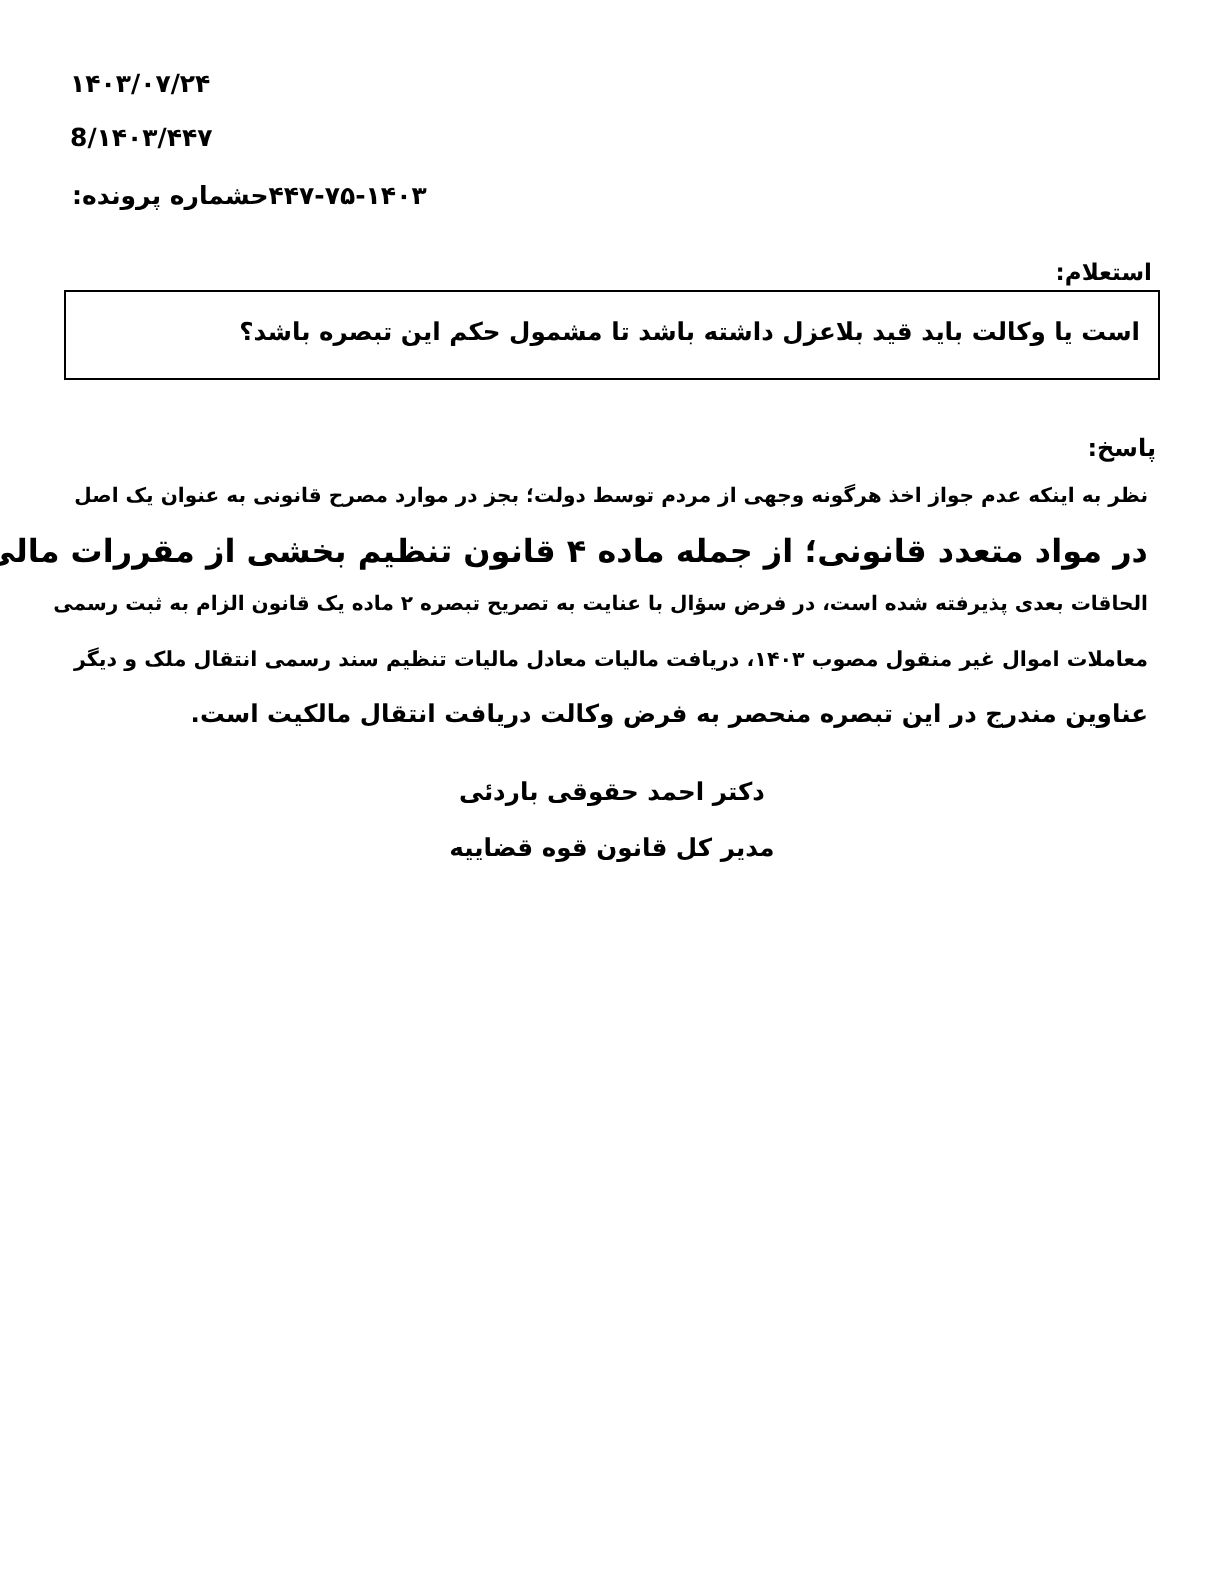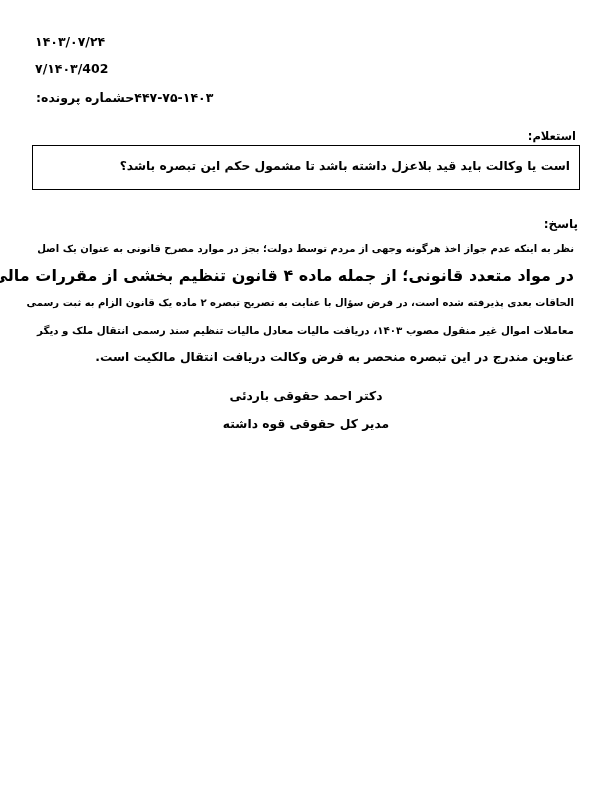--- a/index.html
+++ b/index.html
@@ -153,21 +153,21 @@
     margin-top: 1px;
   }
 </style>
 </head>
 <body>
 
 <div class="page">
 
   <div class="header-meta">
     <div class="meta-line date-line">۱۴۰۳/۰۷/۲۴</div>
-    <div class="meta-line number-line">۷/۱۴۰۳/402</div>
+    <div class="meta-line number-line">8/۱۴۰۳/۴۴۷</div>
     <div class="meta-line case-line">
       <span class="case-value">۴۴۷-۷۵-۱۴۰۳ح</span><span class="case-label">شماره پرونده:</span>
     </div>
   </div>
 
   <div class="inquiry-section">
     <div class="inquiry-label">استعلام:</div>
     <div class="inquiry-box">
       <p class="inquiry-text">
         <span class="answer-line final">است یا وکالت باید قید بلاعزل داشته باشد تا مشمول حکم این تبصره باشد؟</span>
@@ -181,16 +181,16 @@
       <span class="answer-line" style="font-size: 10.05px;">نظر به اینکه عدم جواز اخذ هرگونه وجهی از مردم توسط دولت؛ بجز در موارد مصرح قانونی به عنوان یک اصل</span>
       <span class="answer-line" style="font-size: 16px;">در مواد متعدد قانونی؛ از جمله ماده ۴ قانون تنظیم بخشی از مقررات مالی دولت مصوب ۱۳۸۰ با اصلاحات و</span>
       <span class="answer-line" style="font-size: 10.05px;">الحاقات بعدی پذیرفته شده است، در فرض سؤال با عنایت به تصریح تبصره ۲ ماده یک قانون الزام به ثبت رسمی</span>
       <span class="answer-line" style="font-size: 10.3px;">معاملات اموال غیر منقول مصوب ۱۴۰۳، دریافت مالیات معادل مالیات تنظیم سند رسمی انتقال ملک و دیگر</span>
       <span class="answer-line final">عناوین مندرج در این تبصره منحصر به فرض وکالت دریافت انتقال مالکیت است.</span>
     </p>
   </div>
 
   <div class="signature-block">
     <span class="signature-name">دکتر احمد حقوقی باردئی</span>
-    <span class="signature-title">مدیر کل حقوقی قوه داشته</span>
+    <span class="signature-title">مدیر کل قانون قوه قضاییه</span>
   </div>
 
 </div>
 
 </body></html>

